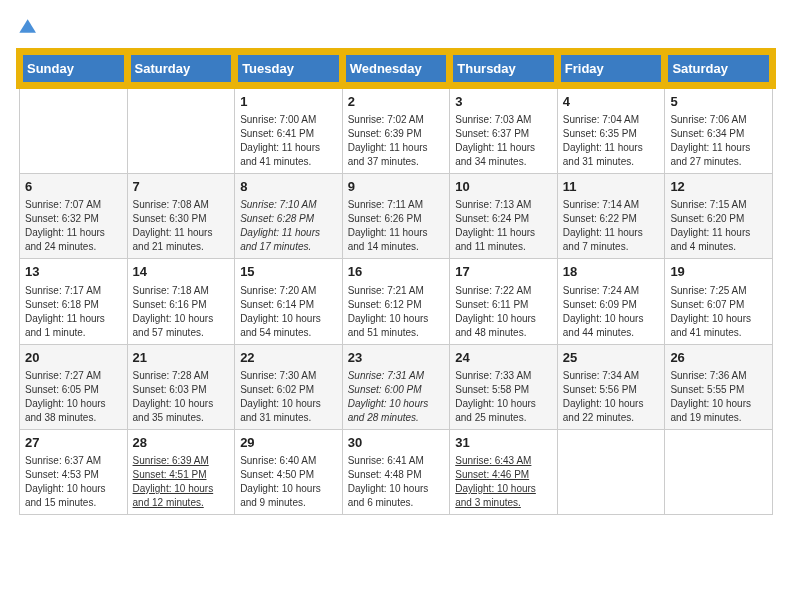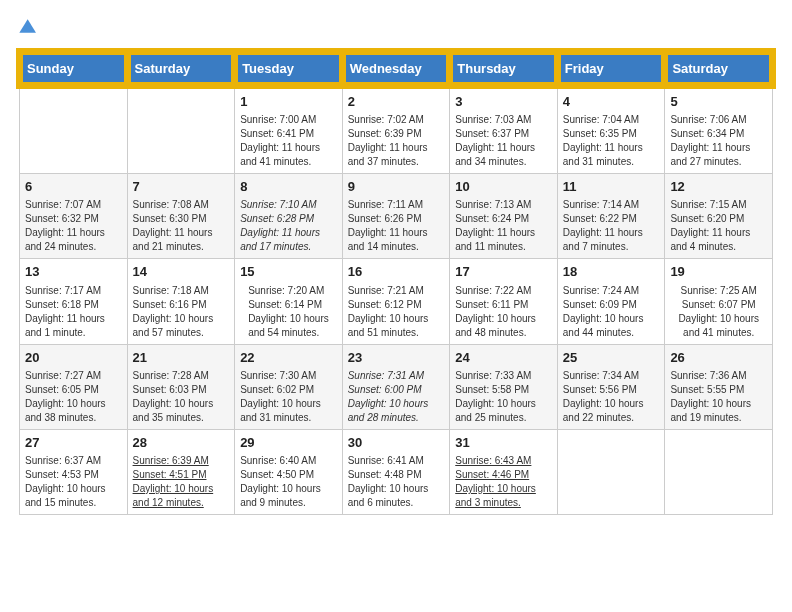--- a/index.html
+++ b/index.html
@@ -206,21 +206,21 @@
 Daylight: 11 hours and 1 minute.</div>
         </td>
         <td>
           <span class="day-num">14</span>
           <div class="cell-content" style="white-space: pre-line;">Sunrise: 7:18 AM
 Sunset: 6:16 PM
 Daylight: 10 hours and 57 minutes.</div>
         </td>
         <td>
           <span class="day-num">15</span>
-          <div class="cell-content" style="white-space: pre-line; margin-left: 8px;">Sunrise: 7:20 AM
+          <div class="cell-content" style="white-space: pre-line;">Sunrise: 7:20 AM
 Sunset: 6:14 PM
 Daylight: 10 hours and 54 minutes.</div>
         </td>
         <td>
           <span class="day-num">16</span>
           <div class="cell-content" style="white-space: pre-line;">Sunrise: 7:21 AM
 Sunset: 6:12 PM
 Daylight: 10 hours and 51 minutes.</div>
         </td>
         <td>
@@ -230,21 +230,21 @@
 Daylight: 10 hours and 48 minutes.</div>
         </td>
         <td>
           <span class="day-num">18</span>
           <div class="cell-content" style="white-space: pre-line;">Sunrise: 7:24 AM
 Sunset: 6:09 PM
 Daylight: 10 hours and 44 minutes.</div>
         </td>
         <td>
           <span class="day-num">19</span>
-          <div class="cell-content" style="white-space: pre-line; text-align: center;">Sunrise: 7:25 AM
+          <div class="cell-content" style="white-space: pre-line;">Sunrise: 7:25 AM
 Sunset: 6:07 PM
 Daylight: 10 hours and 41 minutes.</div>
         </td>
       </tr>
       <tr>
         <td>
           <span class="day-num">20</span>
           <div class="cell-content" style="white-space: pre-line;">Sunrise: 7:27 AM
 Sunset: 6:05 PM
 Daylight: 10 hours and 38 minutes.</div>

